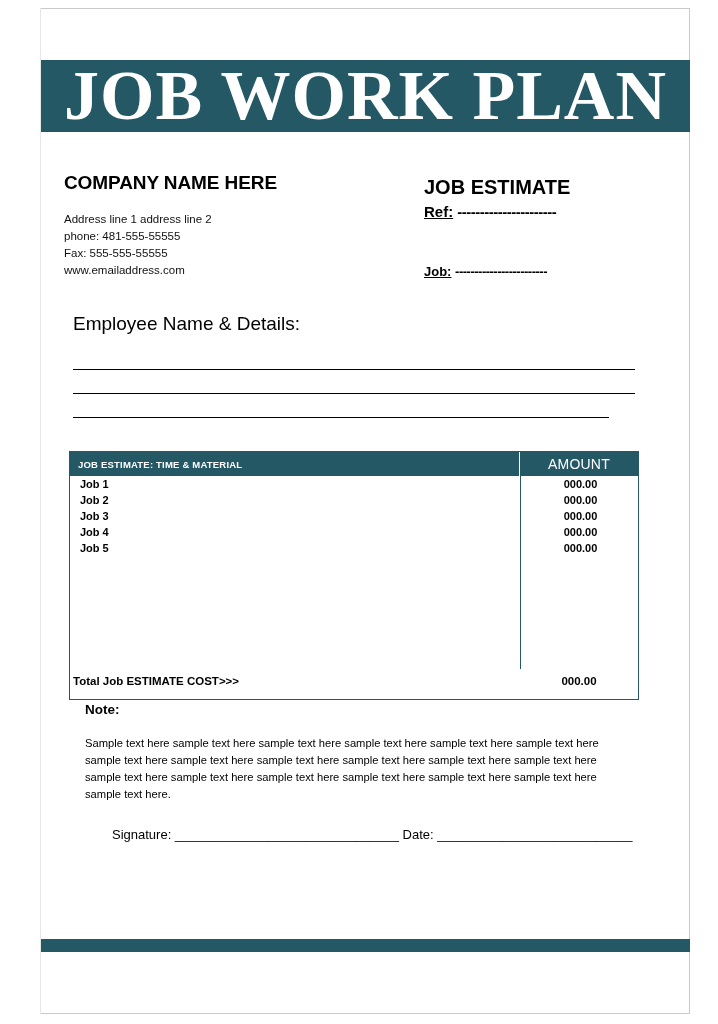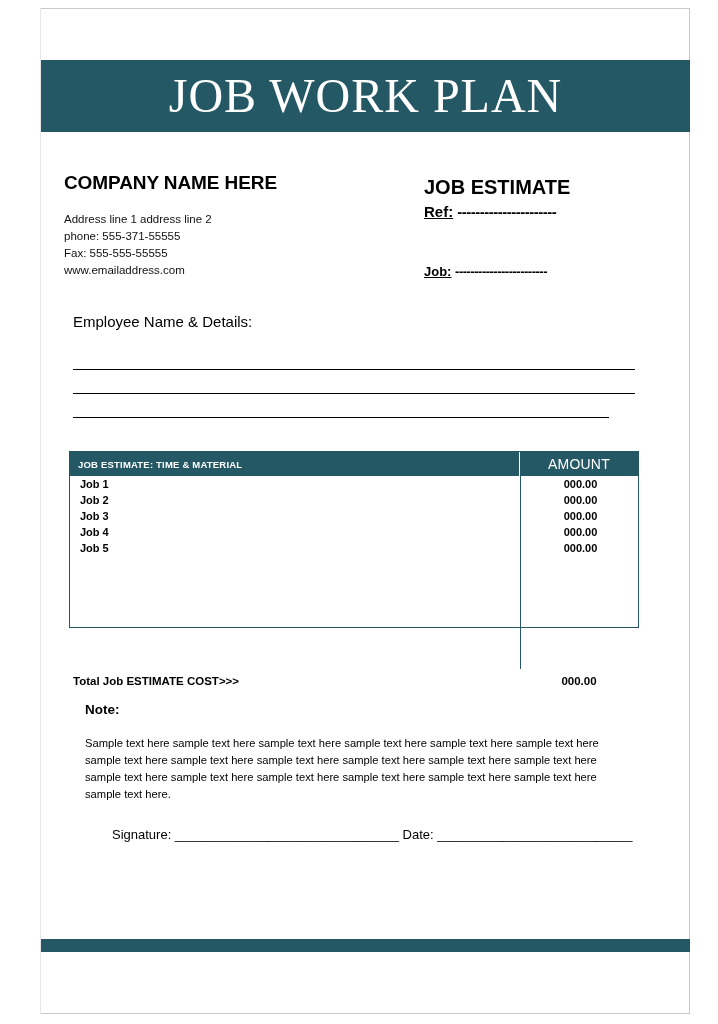--- a/index.html
+++ b/index.html
@@ -48,24 +48,24 @@
     width: 649px;
     height: 72px;
     background: #255865;
     display: flex;
     align-items: center;
     justify-content: center;
     box-sizing: border-box;
   }
   .header-title {
     font-family: "Liberation Serif", serif;
-    font-size: 48px;
+    font-size: 70px;
     letter-spacing: 1px;
     color: #ffffff;
-    font-weight: normal;
+    font-weight: bold;
     line-height: 1;
     white-space: nowrap;
   }
 
   
   .company-name {
     position: absolute;
     left: 64px;
     top: 172px;
     font-size: 19px;
@@ -111,38 +111,38 @@
     font-family: "Liberation Sans", sans-serif;
     letter-spacing: -0.5px;
     font-weight: bold;
   }
 
   
   .employee-label {
     position: absolute;
     left: 73px;
     top: 313px;
-    font-size: 15px;
+    font-size: 19px;
   }
   .rule {
     position: absolute;
     height: 0;
     border-bottom: 1px solid #000000;
   }
   .rule1 { left: 73px; top: 369px; width: 562px; }
   .rule2 { left: 73px; top: 393px; width: 562px; }
   .rule3 { left: 73px; top: 417px; width: 536px; }
 
   
   .table {
     position: absolute;
     left: 69px;
     top: 451px;
     width: 570px;
-    height: 177px;
+    height: 249px;
     border: 1px solid #255865;
     box-sizing: border-box;
   }
   .table-head {
     display: flex;
     height: 24px;
     background: #255865;
     color: #ffffff;
   }
   .th-desc {
@@ -264,21 +264,21 @@
   <div class="sidebar-strip"></div>
 
   <div class="header-banner">
     <div class="header-title">JOB WORK PLAN</div>
   </div>
 
   <div class="company-name">COMPANY NAME HERE</div>
 
   <div class="company-details">
     <div>Address line 1 address line 2</div>
-    <div>phone: 555-371-55555</div>
+    <div>phone: 481-555-55555</div>
     <div>Fax: 555-555-55555</div>
     <div>www.emailaddress.com</div>
   </div>
 
   <div class="estimate-title">JOB ESTIMATE</div>
 
   <div class="ref-row">
     <span class="ul">Ref:</span>
     <span class="dashes">----------------------</span>
   </div>

